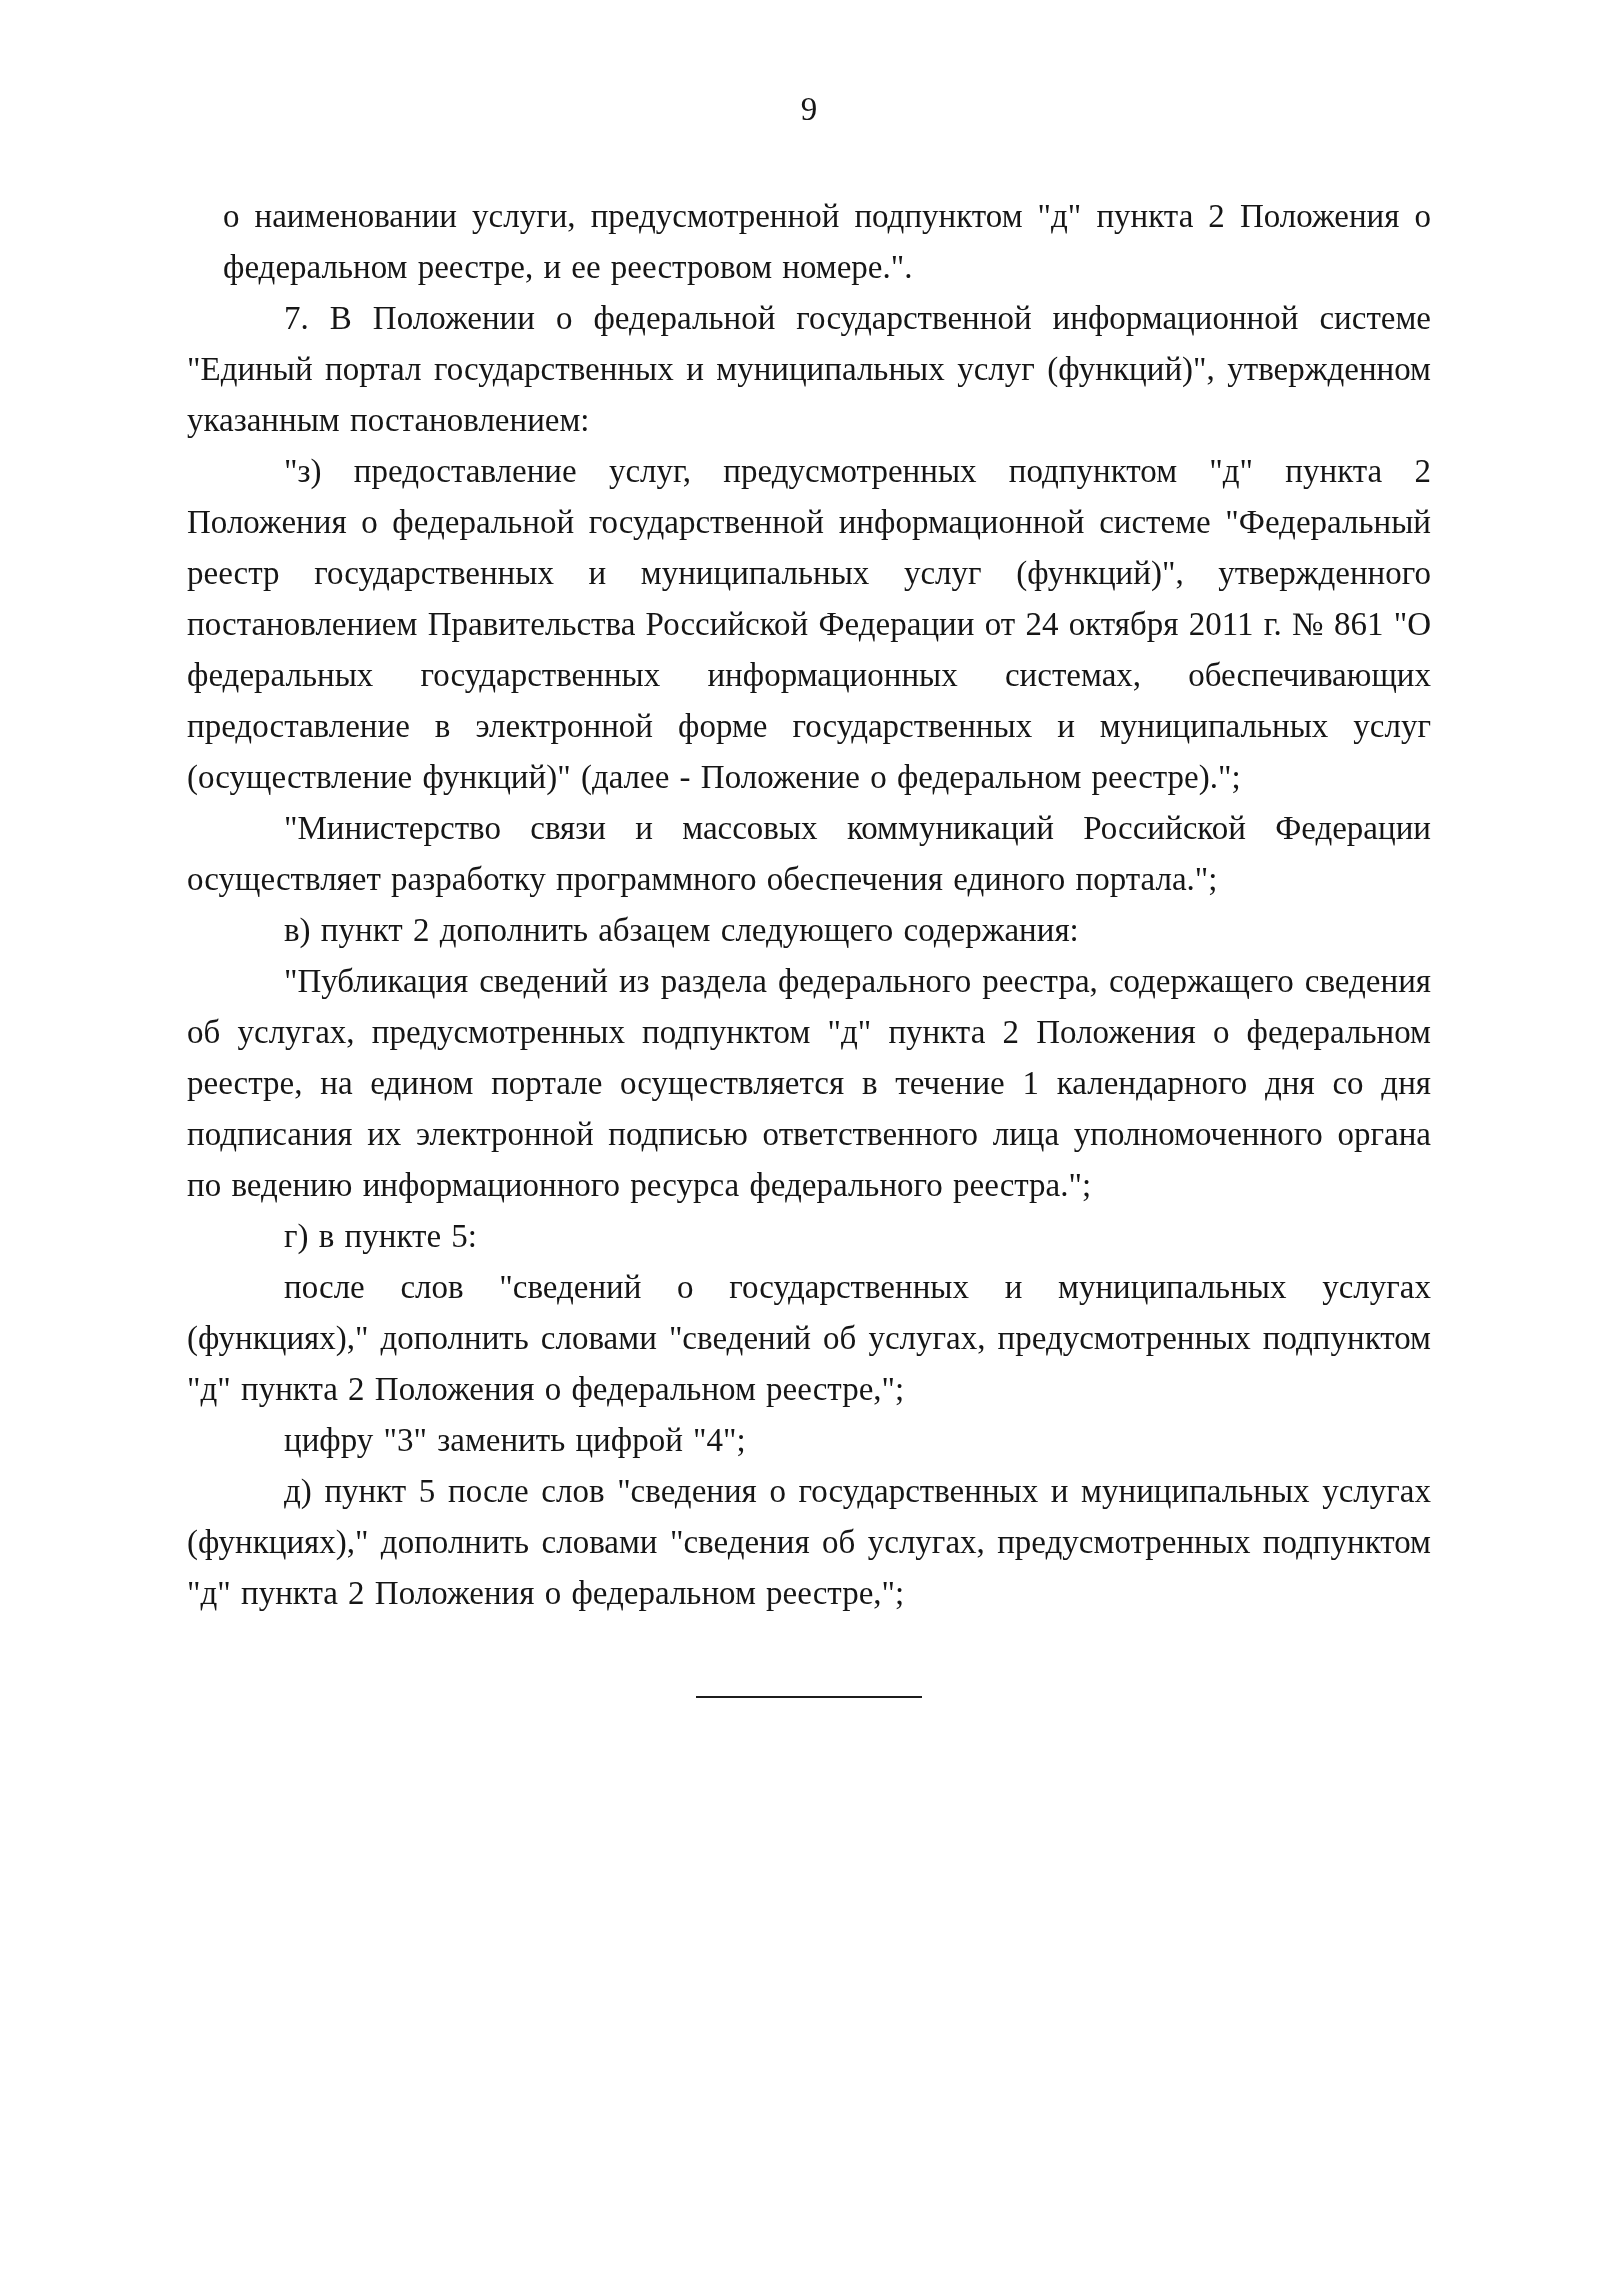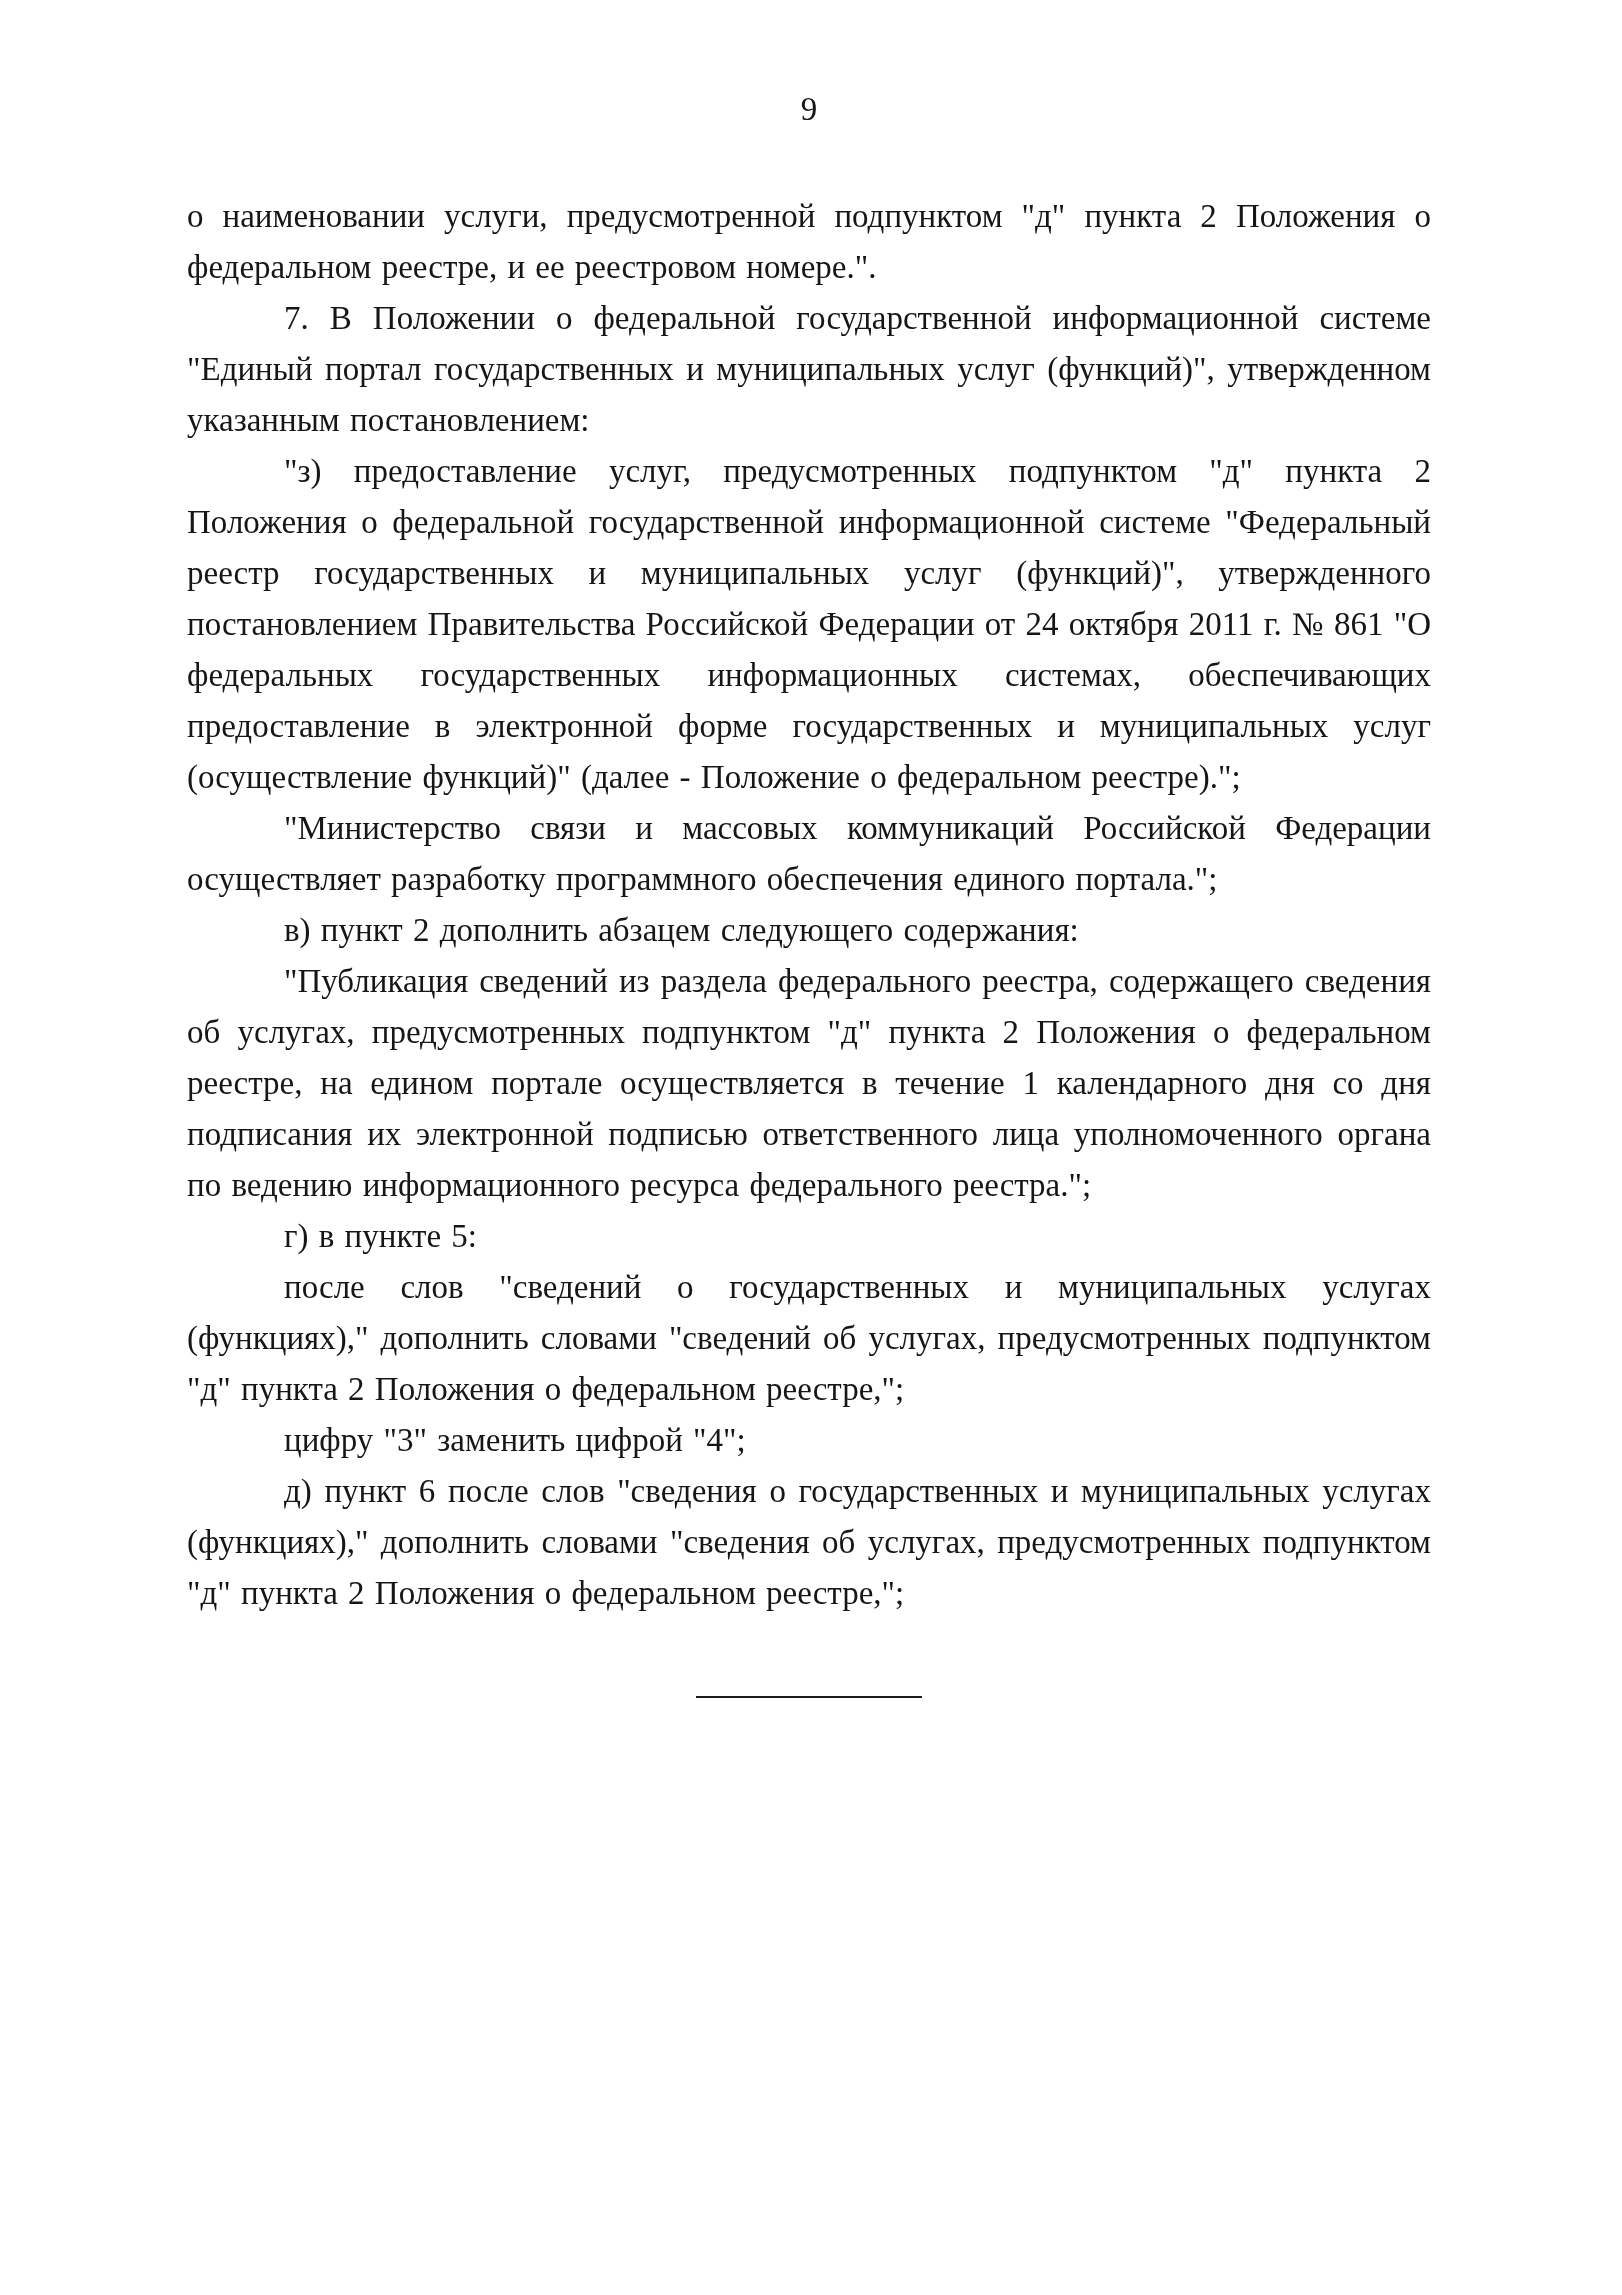--- a/index.html
+++ b/index.html
@@ -31,20 +31,21 @@
   .body-text p {
     margin: 0;
     font-size: 33px;
     line-height: 51px;
     text-align: justify;
     text-indent: 97px;
     word-spacing: 2px;
   }
   .body-text p.no-indent {
     text-indent: 0;
+    margin-left: 36px;
   }
   .divider {
     width: 226px;
     height: 0;
     border-top: 2.6px solid #1c1c1c;
     margin: 77px auto 0 auto;
   }
 </style>
 </head>
 <body>
@@ -56,19 +57,19 @@
   <div class="body-text">
     <p class="no-indent">о наименовании услуги, предусмотренной подпунктом "д" пункта 2 Положения о федеральном реестре, и ее реестровом номере.".</p>
     <p>7. В Положении о федеральной государственной информационной системе "Единый портал государственных и муниципальных услуг (функций)", утвержденном указанным постановлением:</p>
     <p>"з) предоставление услуг, предусмотренных подпунктом "д" пункта 2 Положения о федеральной государственной информационной системе "Федеральный реестр государственных и муниципальных услуг (функций)", утвержденного постановлением Правительства Российской Федерации от 24 октября 2011 г. № 861 "О федеральных государственных информационных системах, обеспечивающих предоставление в электронной форме государственных и муниципальных услуг (осуществление функций)" (далее - Положение о федеральном реестре).";</p>
     <p>"Министерство связи и массовых коммуникаций Российской Федерации осуществляет разработку программного обеспечения единого портала.";</p>
     <p>в) пункт 2 дополнить абзацем следующего содержания:</p>
     <p>"Публикация сведений из раздела федерального реестра, содержащего сведения об услугах, предусмотренных подпунктом "д" пункта 2 Положения о федеральном реестре, на едином портале осуществляется в течение 1 календарного дня со дня подписания их электронной подписью ответственного лица уполномоченного органа по ведению информационного ресурса федерального реестра.";</p>
     <p>г) в пункте 5:</p>
     <p>после слов "сведений о государственных и муниципальных услугах (функциях)," дополнить словами "сведений об услугах, предусмотренных подпунктом "д" пункта 2 Положения о федеральном реестре,";</p>
     <p>цифру "3" заменить цифрой "4";</p>
-    <p>д) пункт 6 после слов "сведения о государственных и муниципальных услугах (функциях)," дополнить словами "сведения об услугах, предусмотренных подпунктом "д" пункта 2 Положения о федеральном реестре,";</p>
+    <p>д) пункт 5 после слов "сведения о государственных и муниципальных услугах (функциях)," дополнить словами "сведения об услугах, предусмотренных подпунктом "д" пункта 2 Положения о федеральном реестре,";</p>
   </div>
 
   <div class="divider"></div>
 
 </div>
 
 
 </body></html>

